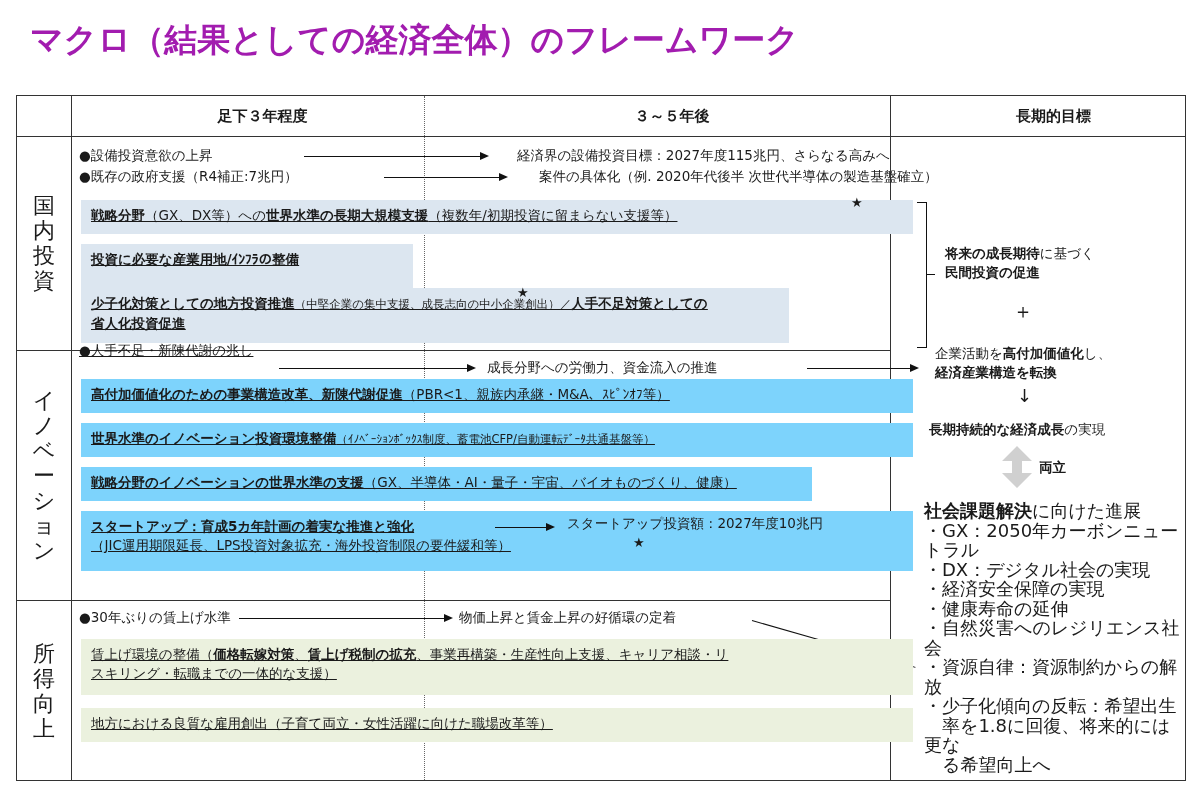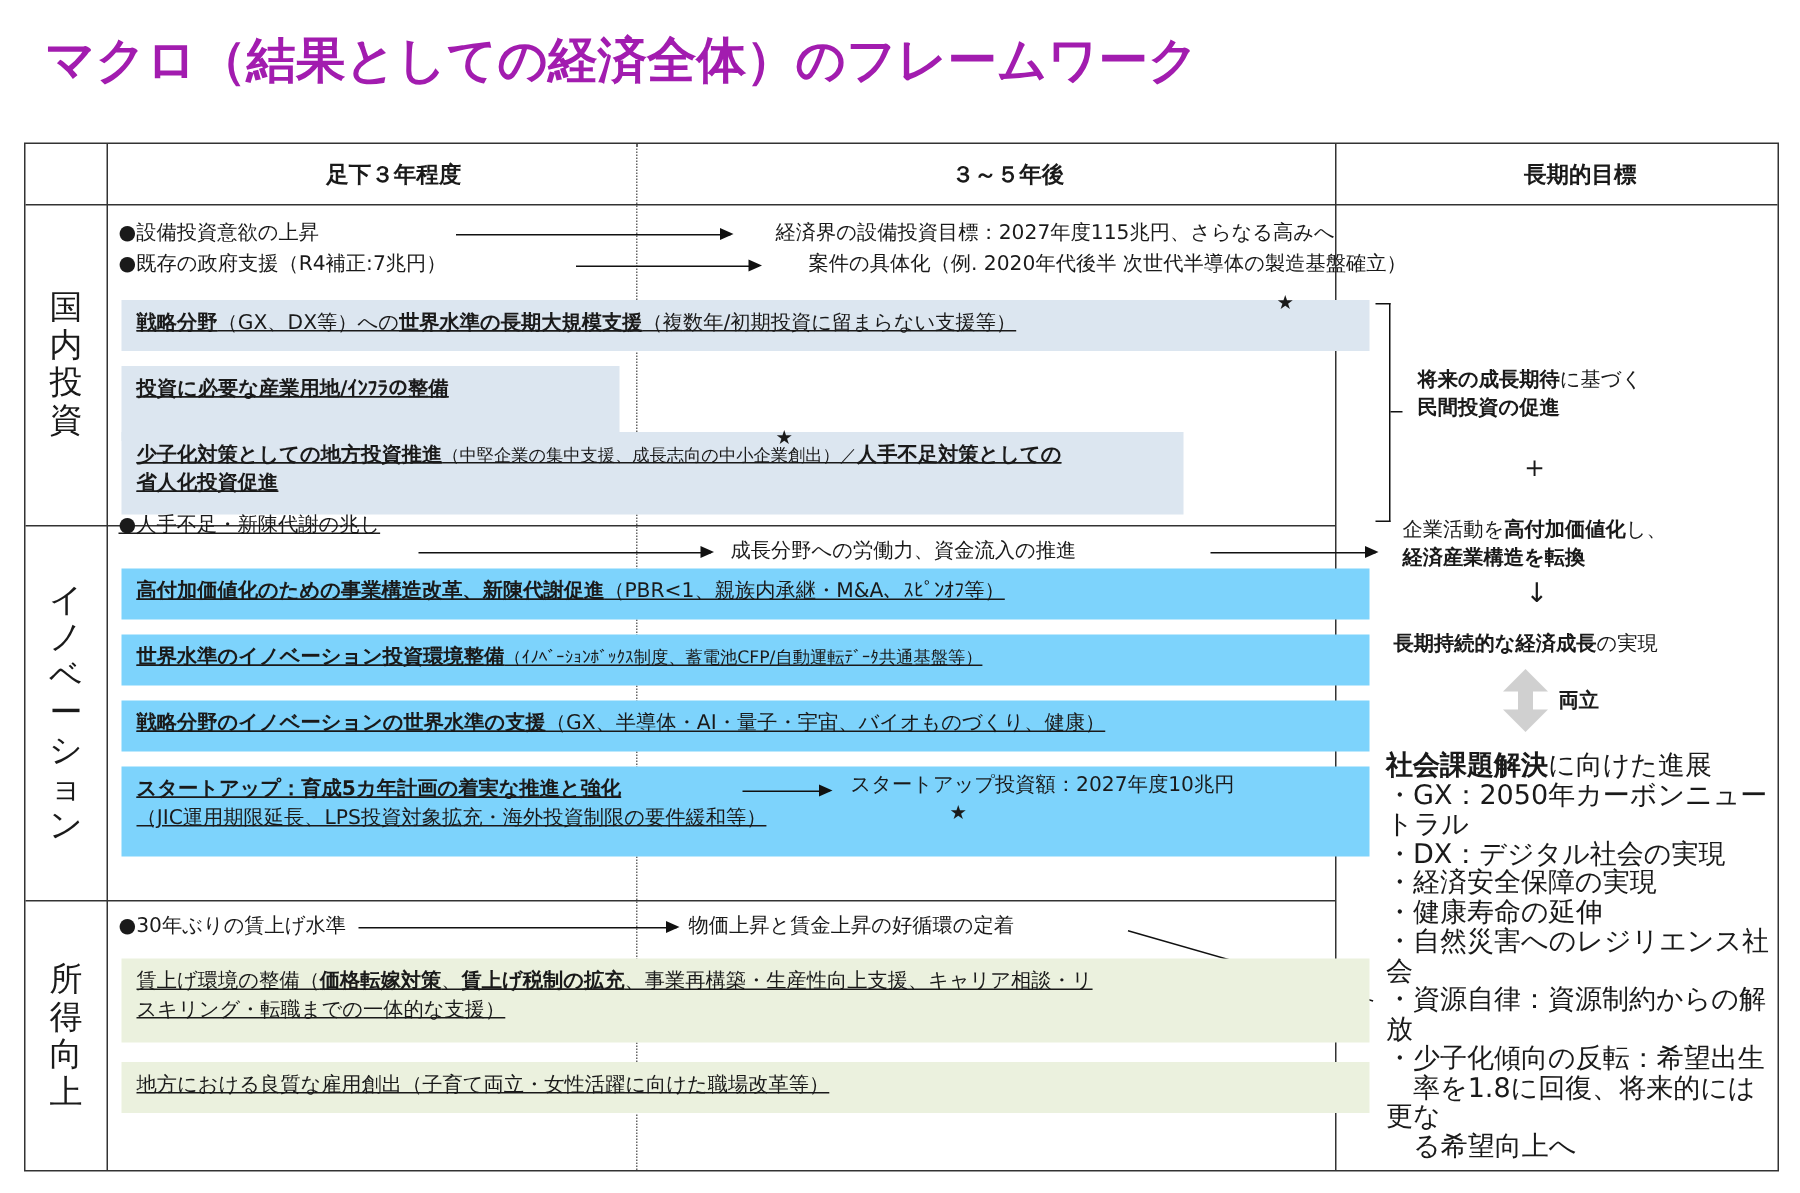--- a/index.html
+++ b/index.html
@@ -102,21 +102,21 @@
   <div class="arrow" style="left:262px; top:272px; width:195px;"></div>
   <div class="txt" style="left:470px; top:262px;">成長分野への労働力、資金流入の推進</div>
   <div class="arrow" style="left:790px; top:272px; width:110px;"></div>
 
   <div class="box pink" style="left:64px; top:283px; width:832px; height:34px;">
     <u class="b">高付加価値化のための事業構造改革、新陳代謝促進</u><span>（PBR&lt;1、親族内承継・M&amp;A、ｽﾋﾟﾝｵﾌ等）</span>
   </div>
   <div class="box pink" style="left:64px; top:327px; width:832px; height:34px;">
     <u class="b">世界水準のイノベーション投資環境整備</u><span class="small">（ｲﾉﾍﾞｰｼｮﾝﾎﾞｯｸｽ制度、蓄電池CFP/自動運転ﾃﾞｰﾀ共通基盤等）</span>
   </div>
-  <div class="box pink" style="left:64px; top:371px; width:832px; height:34px;">
+  <div class="box pink" style="left:64px; top:371px; width:731px; height:34px;">
     <u class="b">戦略分野のイノベーションの世界水準の支援</u><span>（GX、半導体・AI・量子・宇宙、バイオものづくり、健康）</span>
   </div>
   <div class="box pink" style="left:64px; top:415px; width:832px; height:60px;">
     <u class="b">スタートアップ：育成5カ年計画の着実な推進と強化</u><br>
     <span>（JIC運用期限延長、LPS投資対象拡充・海外投資制限の要件緩和等）</span>
   </div>
   <div class="arrow" style="left:478px; top:431px; width:58px;"></div>
   <div class="txt" style="left:550px; top:418px;">スタートアップ投資額：2027年度10兆円</div>
   <div class="star" style="left:616px; top:440px;">★</div>
 

